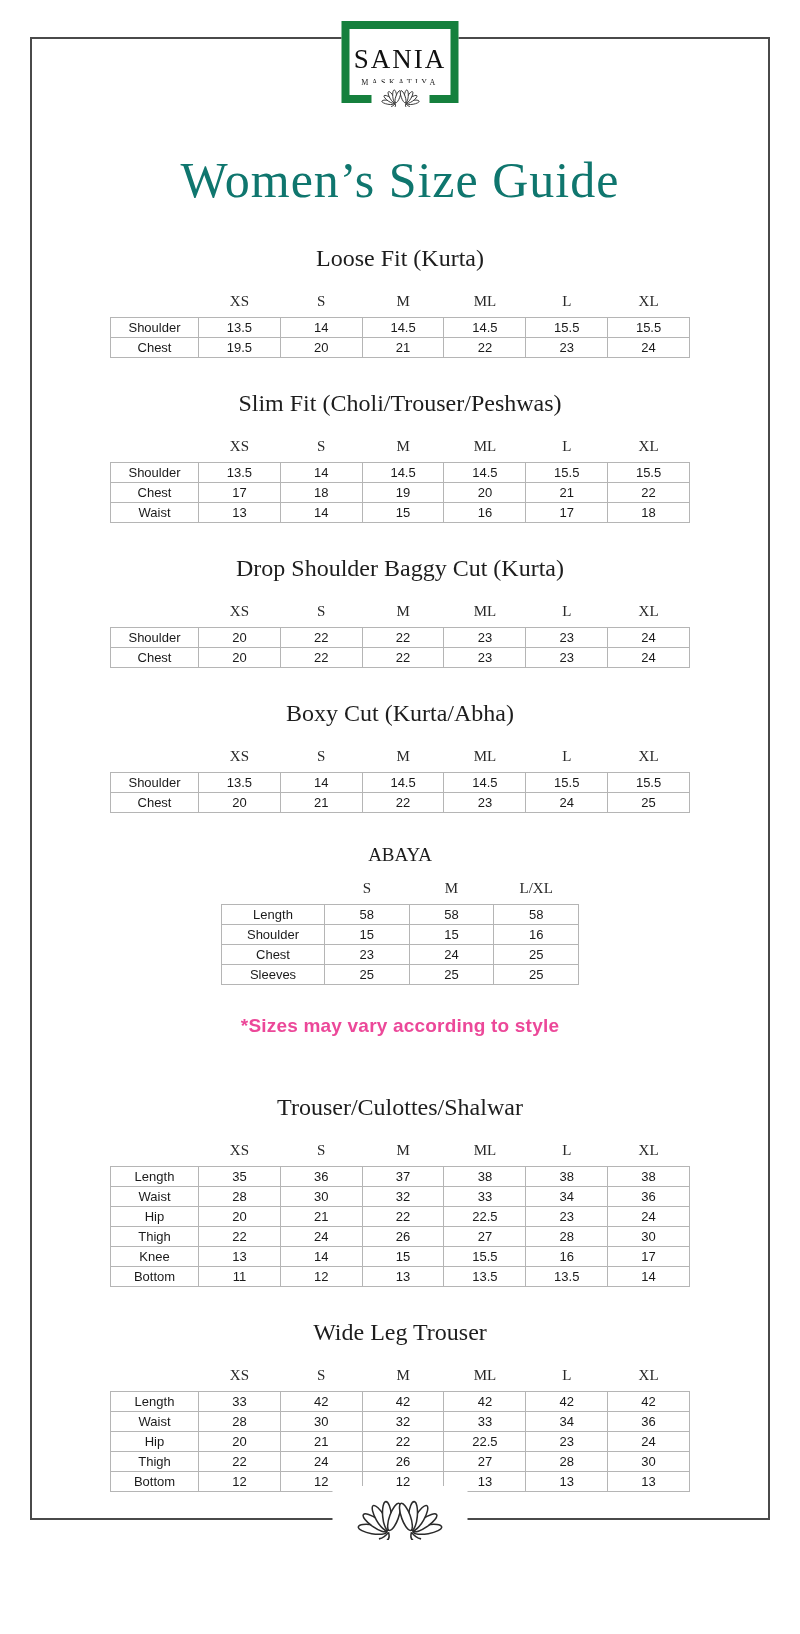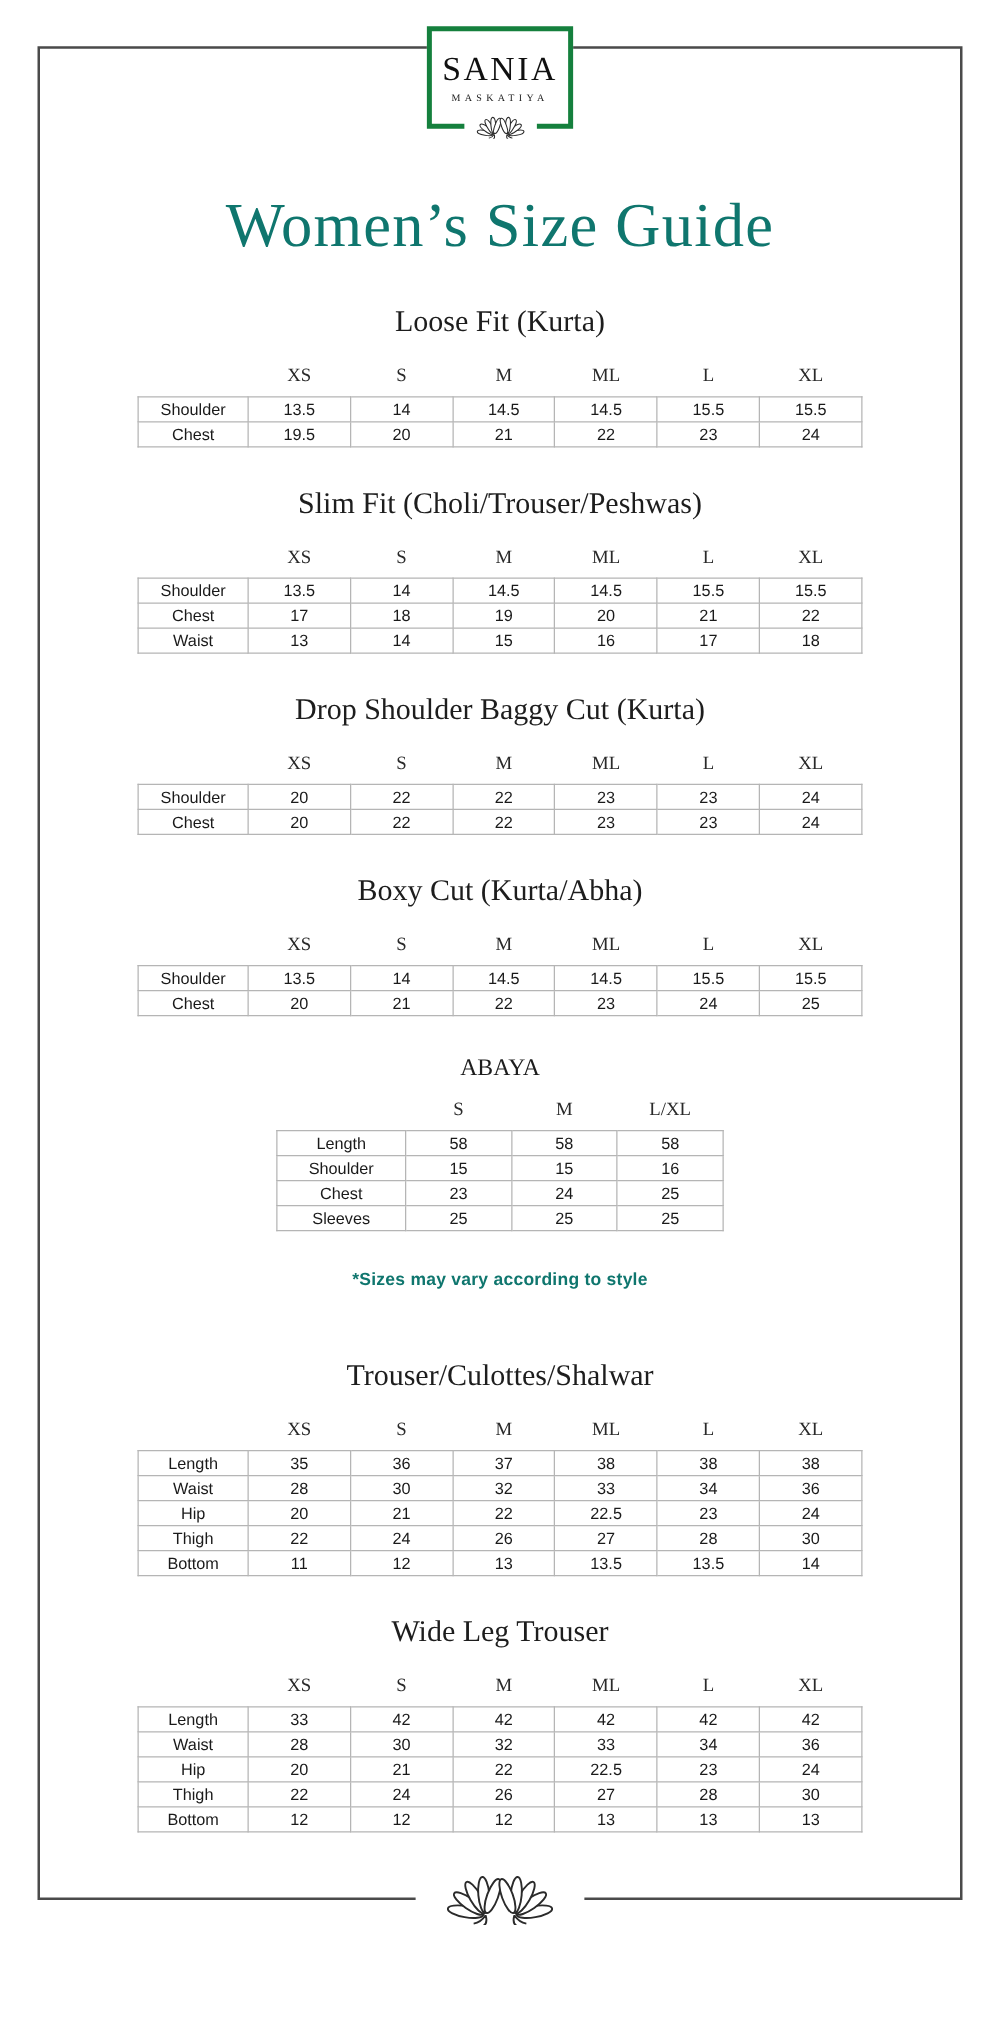--- a/index.html
+++ b/index.html
@@ -12,21 +12,21 @@
   }
   .frame {
     position:absolute; left:30px; top:37px;
     width:740px; height:1483px;
     border:2px solid #4a4a4a;
     z-index:0;
   }
   .logo-box {
     position:absolute; top:21px; left:50%; transform:translateX(-50%);
     width:117px; height:82px;
-    border:4px solid #15803d; background:#fff;
+    border:8px solid #15803d; background:#fff;
     z-index:2; text-align:center; padding-top:17px;
   }
   .logo-name {
     font-family:"Liberation Serif", serif;
     font-size:27px; letter-spacing:2px; line-height:1; color:#101010;
   }
   .logo-sub {
     font-family:"Liberation Serif", serif;
     font-size:8px; letter-spacing:3.5px; margin-top:5px; color:#222;
   }
@@ -61,22 +61,22 @@
     font-family:"Liberation Serif", serif; font-weight:normal;
     font-size:15px; color:#2a2a2a; 
     padding:0 0 7px 0;
   }
   .size-table tbody td {
     border:1px solid #b5b5b5;
     font-size:13px; color:#1a1a1a; text-align:center;
     height:20px; line-height:19px; padding:0;
   }
   .footnote {
-    text-align:center; font-size:14px; font-weight:bold;
-    color:#0f766e; margin-top:30px; letter-spacing:0.2px;
+    text-align:center; font-size:19px; font-weight:bold;
+    color:#ec4899; margin-top:30px; letter-spacing:0.2px;
   }
   .footer-ornament {
     position:absolute; top:1486px; left:50%; transform:translateX(-50%);
     z-index:2; background:#fff; padding:0 10px; line-height:0;
   }
 </style>
 </head>
 <body>
 
 <div class="frame"></div>
@@ -399,20 +399,29 @@
             <tr>
               <td>Thigh</td>
               <td>22</td>
               <td>24</td>
               <td>26</td>
               <td>27</td>
               <td>28</td>
               <td>30</td>
             </tr>
             <tr>
+              <td>Knee</td>
+              <td>13</td>
+              <td>14</td>
+              <td>15</td>
+              <td>15.5</td>
+              <td>16</td>
+              <td>17</td>
+            </tr>
+            <tr>
               <td>Bottom</td>
               <td>11</td>
               <td>12</td>
               <td>13</td>
               <td>13.5</td>
               <td>13.5</td>
               <td>14</td>
             </tr>
           </tbody>
         </table>

